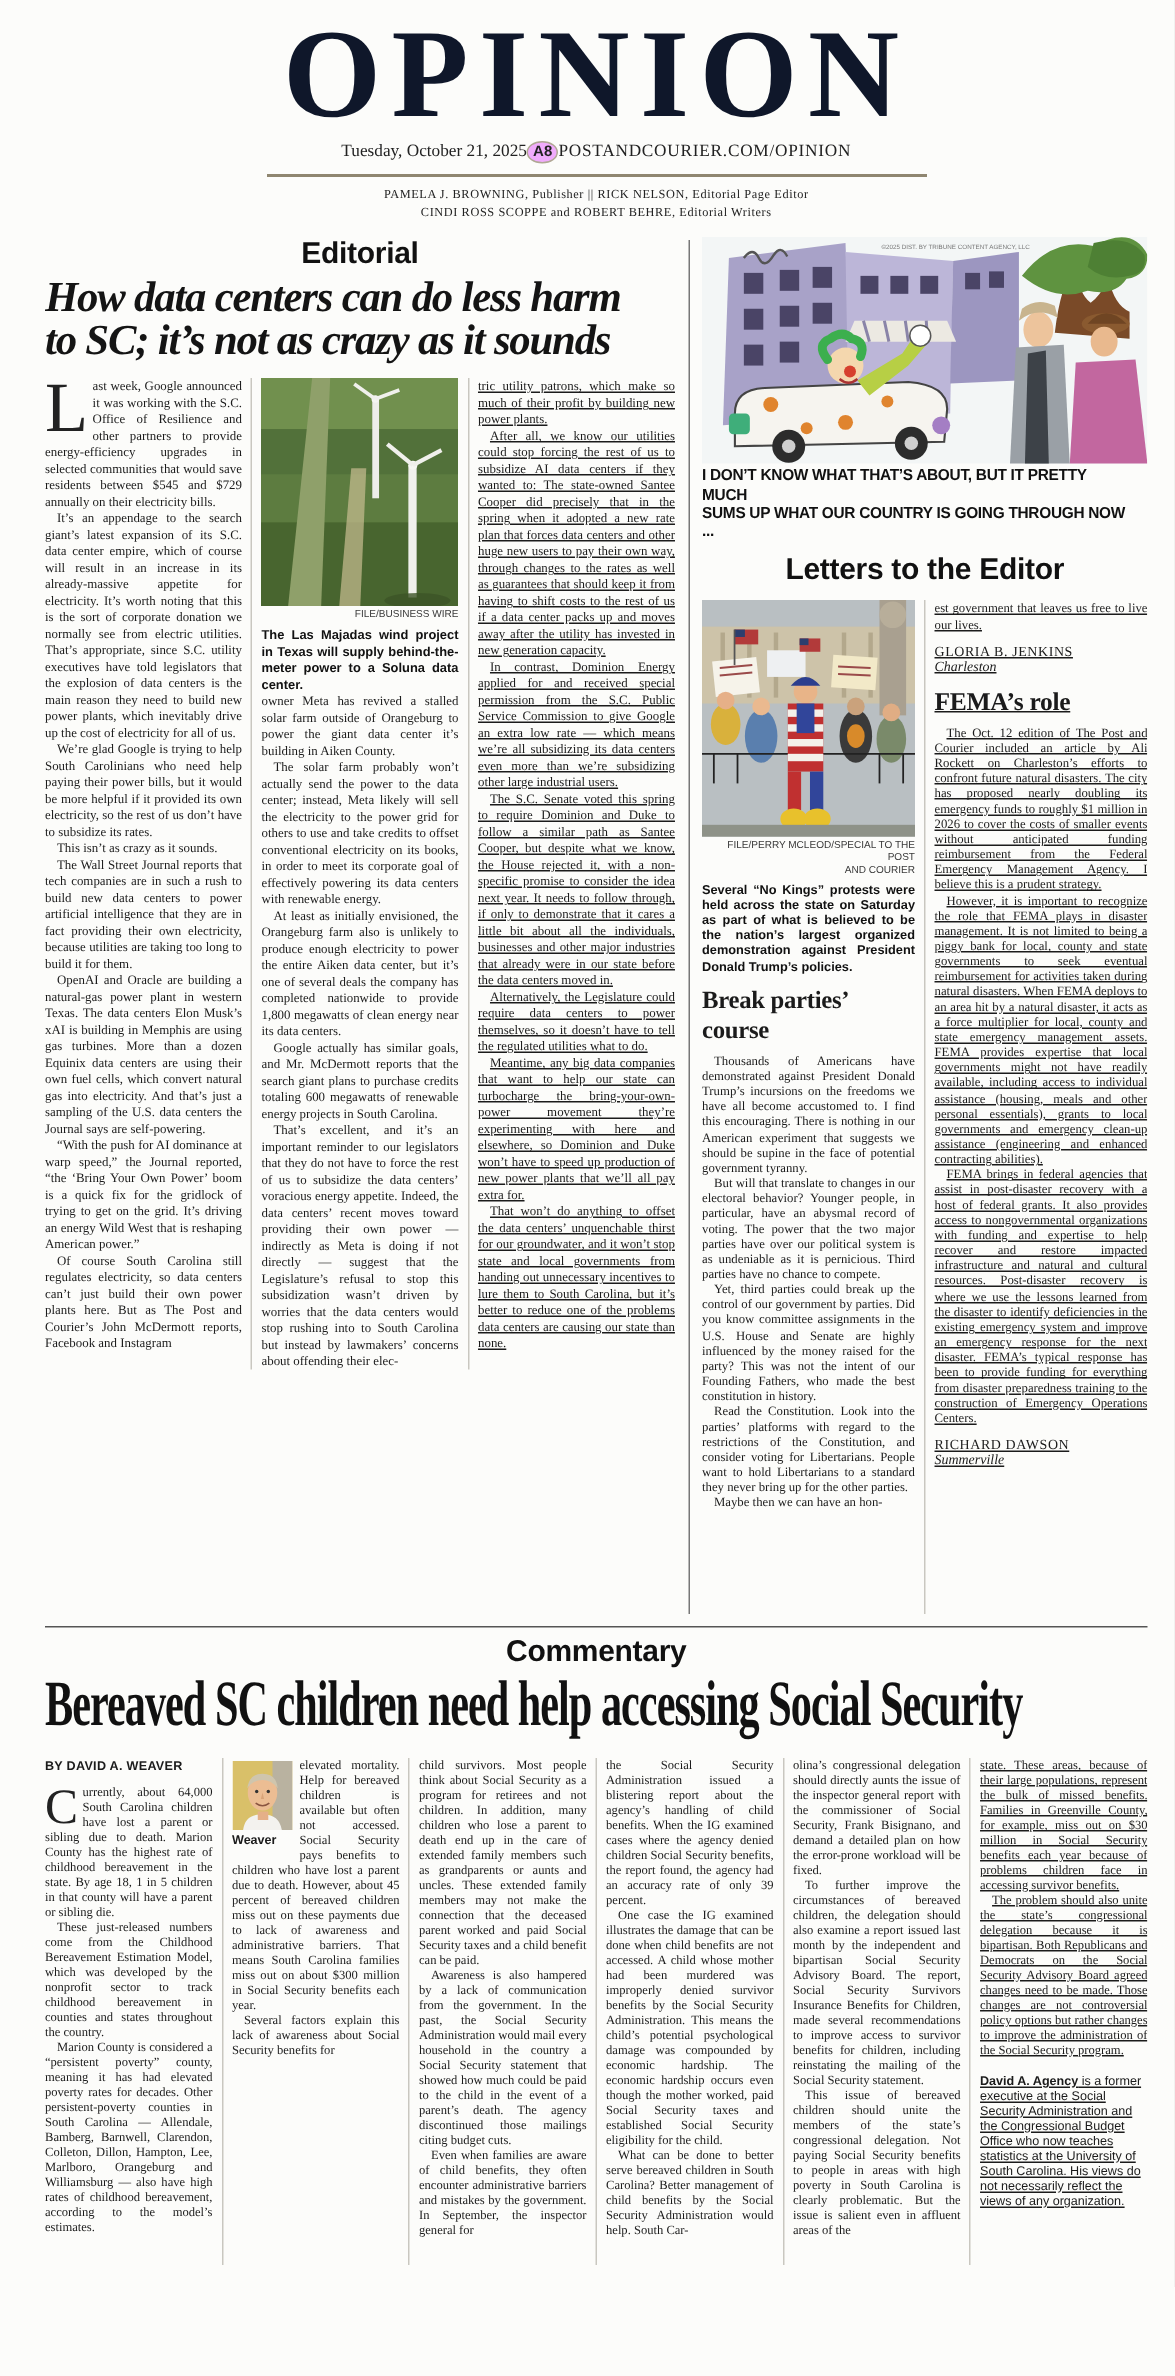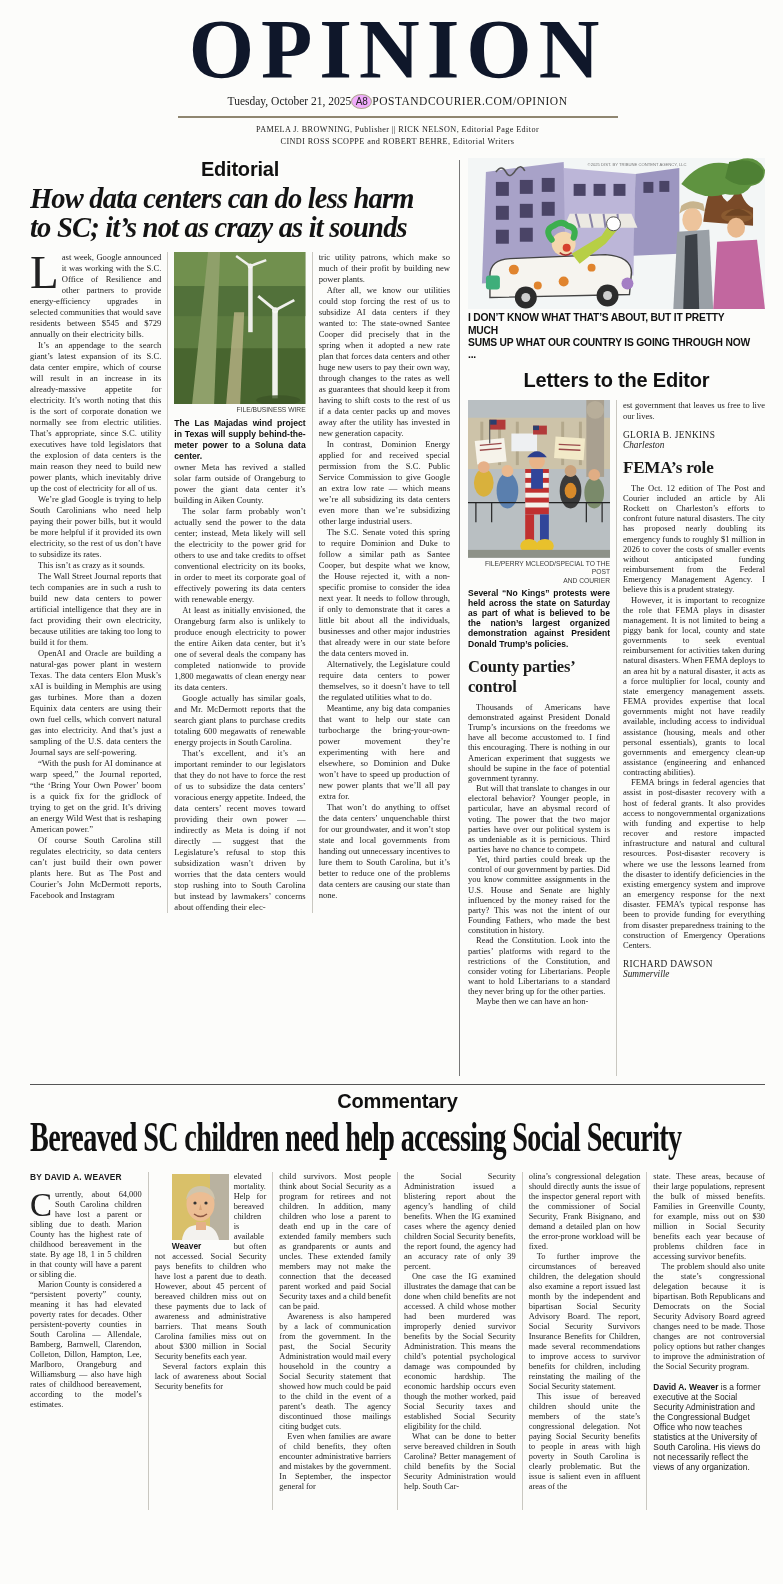--- a/index.html
+++ b/index.html
@@ -8,37 +8,37 @@
     width:783px; height:1584px; margin:0 auto; background:#fcfcfa;
     font-family:"Liberation Serif", serif; color:#1b1b1b; overflow:hidden; position:relative;
     padding:0 18px 0 30px;
   }
   
   .masthead { text-align:center; padding-top:14px; }
   .nameplate { font-family:"DejaVu Serif", serif; font-weight:bold; font-size:21px; letter-spacing:.5px; color:#111; }
   .opinion { font-family:"Liberation Serif", serif; font-weight:bold; font-size:84px; line-height:.95; letter-spacing:7px; color:#0f172a; margin-top:-4px; }
   .date-row { display:flex; justify-content:center; align-items:center; font-size:11.5px; margin-top:4px; color:#222;text-align:right; }
   .page-badge { display:inline-flex; justify-content:center; align-items:center; width:21px; height:15px; border-radius:50%;
-    border:1px solid #b0a globalization; border:1px solid #b0a894; background:#f0abfc; font-family:"Liberation Sans",sans-serif; font-weight:normal; font-size:10px; }
+    border:1px solid #b0a globalization; border:1px solid #b0a894; background:#f0abfc; font-family:"Liberation Sans",sans-serif; font-weight:bold; font-size:10px; }
   .site { letter-spacing:.5px; }
   .mast-rule { width:440px; border:0; border-top:2px solid #8f8670; margin:7px auto 6px; }
   .staff { font-size:8.2px; letter-spacing:.4px; line-height:12px; color:#222; }
   
   .section-label { font-family:"Liberation Sans", sans-serif; font-weight:bold; font-size:20px; text-align:center; color:#111; letter-spacing:-.2px; }
   
   .top-section { display:flex; margin-top:10px; height:918px; overflow:hidden; }
   .editorial-region { width:420px; flex:none; }
   .v-rule { width:1px; background:#777; margin:2px 8px 0 9px; flex:none; }
   .letters-region { flex:1; min-width:0; }
   .ed-headline { font-weight:bold; font-style:italic; font-size:28.5px; line-height:1.04; letter-spacing:-.8px; margin:3px 0 9px; color:#141414; }
   
   .cols { display:flex; align-items:stretch; }
   .col { flex:1; min-width:0; padding:0 6px; overflow:hidden; }
   .col:first-child { padding-left:0; }
-  .col:last-child { padding-right:0; }
+  .col:last-child { padding-right:0;text-decoration:underline; }
   .col + .col { border-left:1px solid #c9c7c0; }
   
   .body-text p { margin:0; text-align:justify; text-indent:8px; }
   .ed-body p { font-size:8.6px; line-height:11px; }
   .lt-body p { font-size:8.5px; line-height:10.15px; }
   .cm-body p { font-size:8.4px; line-height:10px; }
   .cont > p:first-child, p.noindent, .dc-para { text-indent:0 !important; }
   .dc-para .dropcap { float:left; font-size:47px; line-height:37px; padding:2px 3px 0 0; font-weight:normal; color:#222; }
   .cm-body .dropcap { font-size:33px; line-height:26px; }
   
@@ -55,21 +55,21 @@
   .sig { margin-top:9px; }
   .sig-name { font-size:9.3px; letter-spacing:.4px; }
   .sig-city { font-style:italic; font-size:9.3px; }
   .letters-cols { height:702px; overflow:hidden; }
   
   .h-rule { border:0; border-top:1px solid #555; margin:8px 0 5px; }
   .com-headline-wrap { height:49px; overflow:hidden; margin-top:2px; }
   .com-headline { font-weight:bold; font-size:43px; line-height:1.02; letter-spacing:-1px; white-space:nowrap; width:1200px; transform:scaleX(.655); transform-origin:0 0; color:#111; }
   .byline { font-family:"Liberation Sans",sans-serif; font-weight:bold; font-size:8.4px; letter-spacing:.2px; margin:0 0 8px; }
   .com-cols { height:338px; overflow:hidden; margin-top:8px; }
-  .headshot-float { float:left; width:57px; margin:2px 5px 1px 17px; }
+  .headshot-float { float:left; width:40px; margin:2px 5px 1px 0; }
   .headshot-cap { font-family:"Liberation Sans",sans-serif; font-weight:bold; font-size:8.4px; margin-top:1px; }
   .bio { font-family:"Liberation Sans",sans-serif; font-size:8.5px; line-height:10.2px; margin-top:10px !important; text-align:left !important; text-indent:0 !important; }
   .bio b { font-weight:bold; }
 </style>
 </head>
 <body>
 
 <div class="page">
 
   <header class="masthead">
@@ -295,21 +295,21 @@
               <ellipse cx="62" cy="148" rx="9" ry="7" fill="#e8c12c"></ellipse>
               <ellipse cx="78" cy="148" rx="9" ry="7" fill="#e8c12c"></ellipse>
               <rect x="0" y="152" width="144" height="8" fill="#8e9288"></rect>
             </svg>
           </figure>
           <div class="credit">
             <div>FILE/PERRY MCLEOD/SPECIAL TO THE POST</div>
             <div>AND COURIER</div>
           </div>
           <p class="caption">Several “No Kings” protests were held across the state on Saturday as part of what is believed to be the nation’s largest organized demonstration against President Donald Trump’s policies.</p>
-          <h3 class="letter-title">County parties’ control</h3>
+          <h3 class="letter-title">Break parties’ course</h3>
           <div>
               <p>Thousands of Americans have demonstrated against President Donald Trump’s incursions on the freedoms we have all become accustomed to. I find this encouraging. There is nothing in our American experiment that suggests we should be supine in the face of potential government tyranny.</p>
               <p>But will that translate to changes in our electoral behavior? Younger people, in particular, have an abysmal record of voting. The power that the two major parties have over our political system is as undeniable as it is pernicious. Third parties have no chance to compete.</p>
               <p>Yet, third parties could break up the  control of our government by parties. Did you know committee assignments in the U.S. House and Senate are highly influenced by the money raised for the party? This was not the intent of our Founding Fathers, who made the best constitution in history.</p>
               <p>Read the Constitution. Look into the parties’ platforms with regard to the restrictions of the Constitution, and consider voting for Libertarians. People want to hold Libertarians to a standard they never bring up for the other parties.</p>
               <p>Maybe then we can have an hon-</p>
             </div>
         </div>
         <div class="col">
           <p class="noindent">est government that leaves us free to live our lives.</p>
@@ -336,20 +336,21 @@
   <section>
     <div class="section-label">Commentary</div>
     <div class="com-headline-wrap">
       <div class="com-headline">Bereaved SC children need help accessing Social Security</div>
     </div>
     <div class="cols cm-body body-text com-cols">
       <div class="col">
         <div class="byline">BY DAVID A. WEAVER</div>
         <p class="dc-para"><span class="dropcap">C</span><span>urrently, about 64,000 South Carolina children have lost a parent or sibling due to death. Marion County has the highest rate of childhood bereavement in the state. By age 18, 1 in 5 children in that county will have a parent or sibling die.</span></p>
         <div>
+            <p>These just-released numbers come from the Childhood Bereavement Estimation Model, which was developed by the nonprofit sector to track childhood bereavement in counties and states throughout the country.</p>
             <p>Marion County is considered a “persistent poverty” county, meaning it has had elevated poverty rates for decades. Other persistent-poverty counties in South Carolina — Allendale, Bamberg, Barnwell, Clarendon, Colleton, Dillon, Hampton, Lee, Marlboro, Orangeburg and Williamsburg — also have high rates of childhood bereavement, according to the model’s estimates.</p>
           </div>
       </div>
       <div class="col">
         <div class="headshot-float">
           <svg class="photo-svg" viewBox="0 0 57 66">
             <rect width="57" height="66" fill="#d9c069"></rect>
             <rect x="38" y="0" width="19" height="66" fill="#b9b2a0"></rect>
             <path d="M10 66 q2 -16 18 -15 q16 -1 19 15 z" fill="#f3f2ee"></path>
             <path d="M24 48 h10 v8 h-10 z" fill="#e5b088"></path>
@@ -384,18 +385,18 @@
             <p>olina’s congressional delegation should directly aunts the issue of the inspector general report with the commissioner of Social Security, Frank Bisignano, and demand a detailed plan on how the error-prone workload will be fixed.</p>
             <p>To further improve the circumstances of bereaved children, the delegation should also examine a report issued last month by the independent and bipartisan Social Security Advisory Board. The report, Social Security Survivors Insurance Benefits for Children, made several recommendations to improve access to survivor benefits for children, including reinstating the mailing of the Social Security statement.</p>
             <p>This issue of bereaved children should unite the members of the state’s congressional delegation. Not paying Social Security benefits to people in areas with high poverty in South Carolina is clearly problematic. But the issue is salient even in affluent areas of the</p>
           </div>
       </div>
       <div class="col">
         <div class="cont">
             <p>state. These areas, because of their large populations, represent the bulk of missed benefits. Families in Greenville County, for example, miss out on $30 million in Social Security benefits each year because of problems children face in accessing survivor benefits.</p>
             <p>The problem should also unite the state’s congressional delegation because it is bipartisan. Both Republicans and Democrats on the Social Security Advisory Board agreed changes need to be made. Those changes are not controversial policy options but rather changes to improve the administration of the Social Security program.</p>
           </div>
-        <p class="bio"><b>David A. Weaver</b><span> is a former executive at the Social Security Administration and the Congressional Budget Office who now teaches statistics at the University of South Carolina. His views do not necessarily reflect the views of any organization.</span></p>
+        <p class="bio"><b>David A. Agency</b><span> is a former executive at the Social Security Administration and the Congressional Budget Office who now teaches statistics at the University of South Carolina. His views do not necessarily reflect the views of any organization.</span></p>
       </div>
     </div>
   </section>
 
 </div>
 
 </body></html>

